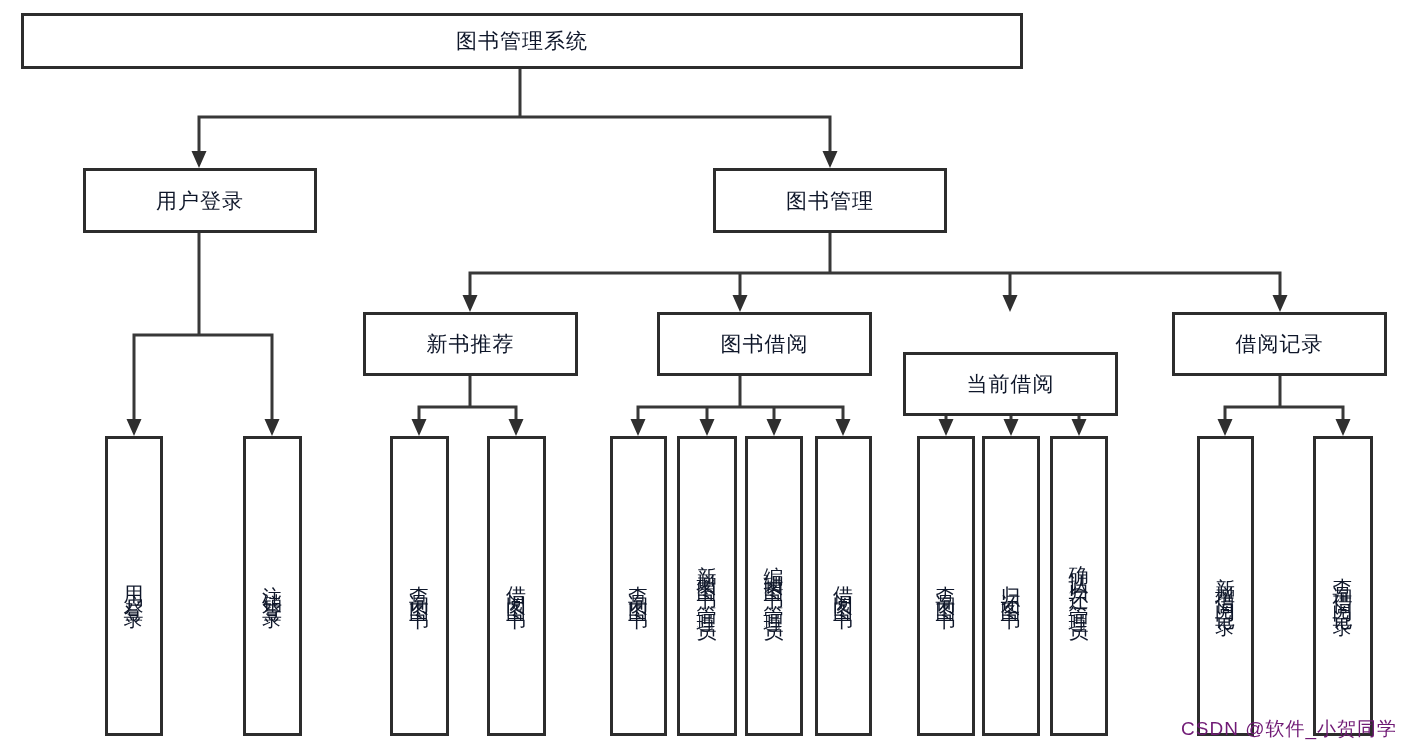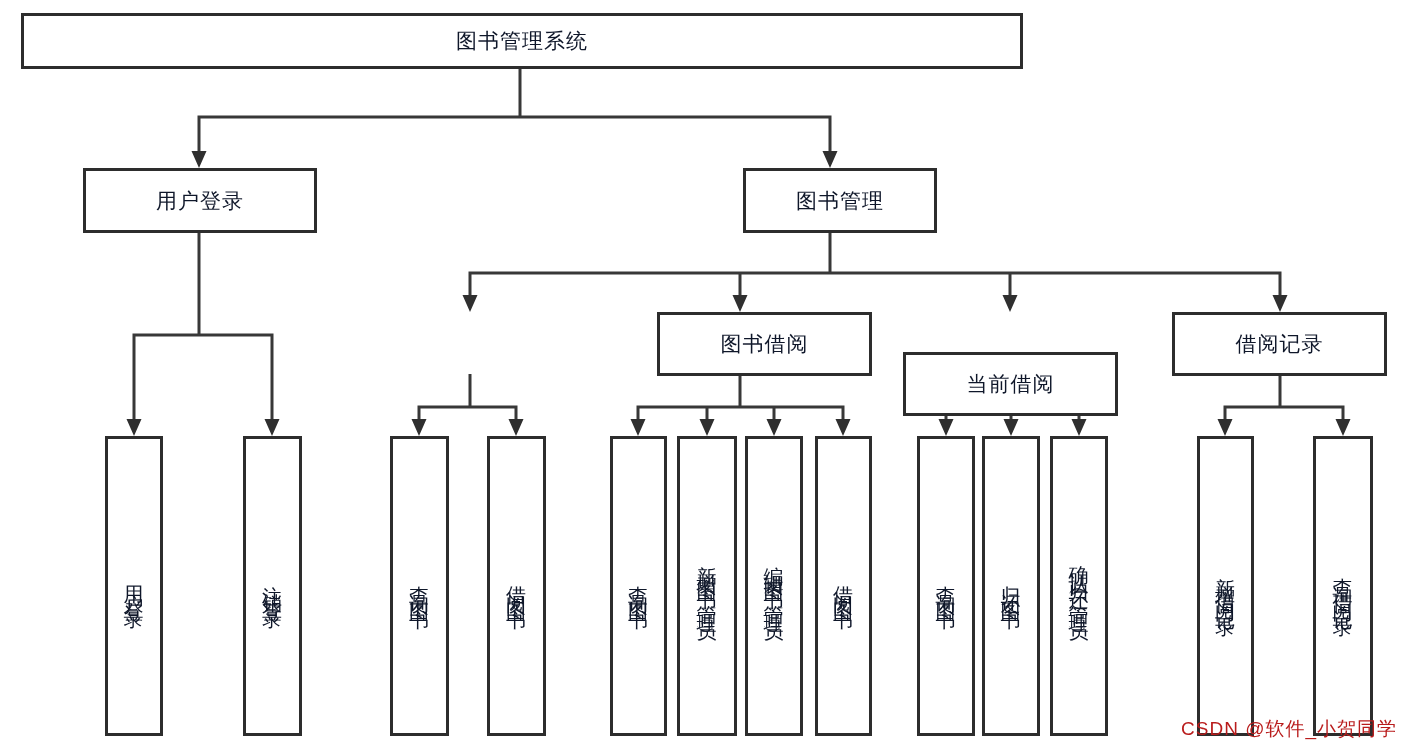--- a/index.html
+++ b/index.html
@@ -33,21 +33,21 @@
     text-orientation:mixed;
     letter-spacing:8px;
     line-height:1.0;
     white-space:nowrap;
   }
   .watermark{
     position:absolute;
     right:8px;
     bottom:5px;
     font-size:19px;
-    color:#b91c1c;
+    color:#701a75;
     letter-spacing:1px;
     z-index:3;
     font-family:"Liberation Sans","DejaVu Sans",sans-serif;
   }
 </style>
 </head>
 <body>
 
 <div class="canvas">
 
@@ -104,22 +104,23 @@
       M938.5 419L953.5 419L946 436Z
       M1003.5 419L1018.5 419L1011 436Z
       M1071.5 419L1086.5 419L1079 436Z
       M1217.5 419L1232.5 419L1225 436Z
       M1335.5 419L1350.5 419L1343 436Z"></path>
   </svg>
 
   <div class="box h" style="left:21px;top:13px;width:1002px;height:56px;">图书管理系统</div>
 
   <div class="box h" style="left:83px;top:168px;width:234px;height:65px;">用户登录</div>
-  <div class="box h" style="left:743px;top:168px;width:194px;height:65px;">图书管理</div>
+  <div class="box h" style="left:713px;top:168px;width:234px;height:65px;">图书管理</div>
 
+  <div class="box h" style="left:363px;top:312px;width:215px;height:64px;">新书推荐</div>
   <div class="box h" style="left:633px;top:312px;width:215px;height:64px;margin-left:24px;">图书借阅</div>
   <div class="box h" style="left:903px;top:312px;width:215px;height:64px;margin-top:40px;">当前借阅</div>
   <div class="box h" style="left:1172px;top:312px;width:215px;height:64px;">借阅记录</div>
 
   <div class="box v" style="left:105px;top:436px;width:58px;height:300px;">
     <span class="vtext">用户登录</span>
   </div>
   <div class="box v" style="left:243px;top:436px;width:59px;height:300px;">
     <span class="vtext">注销登录</span>
   </div>

